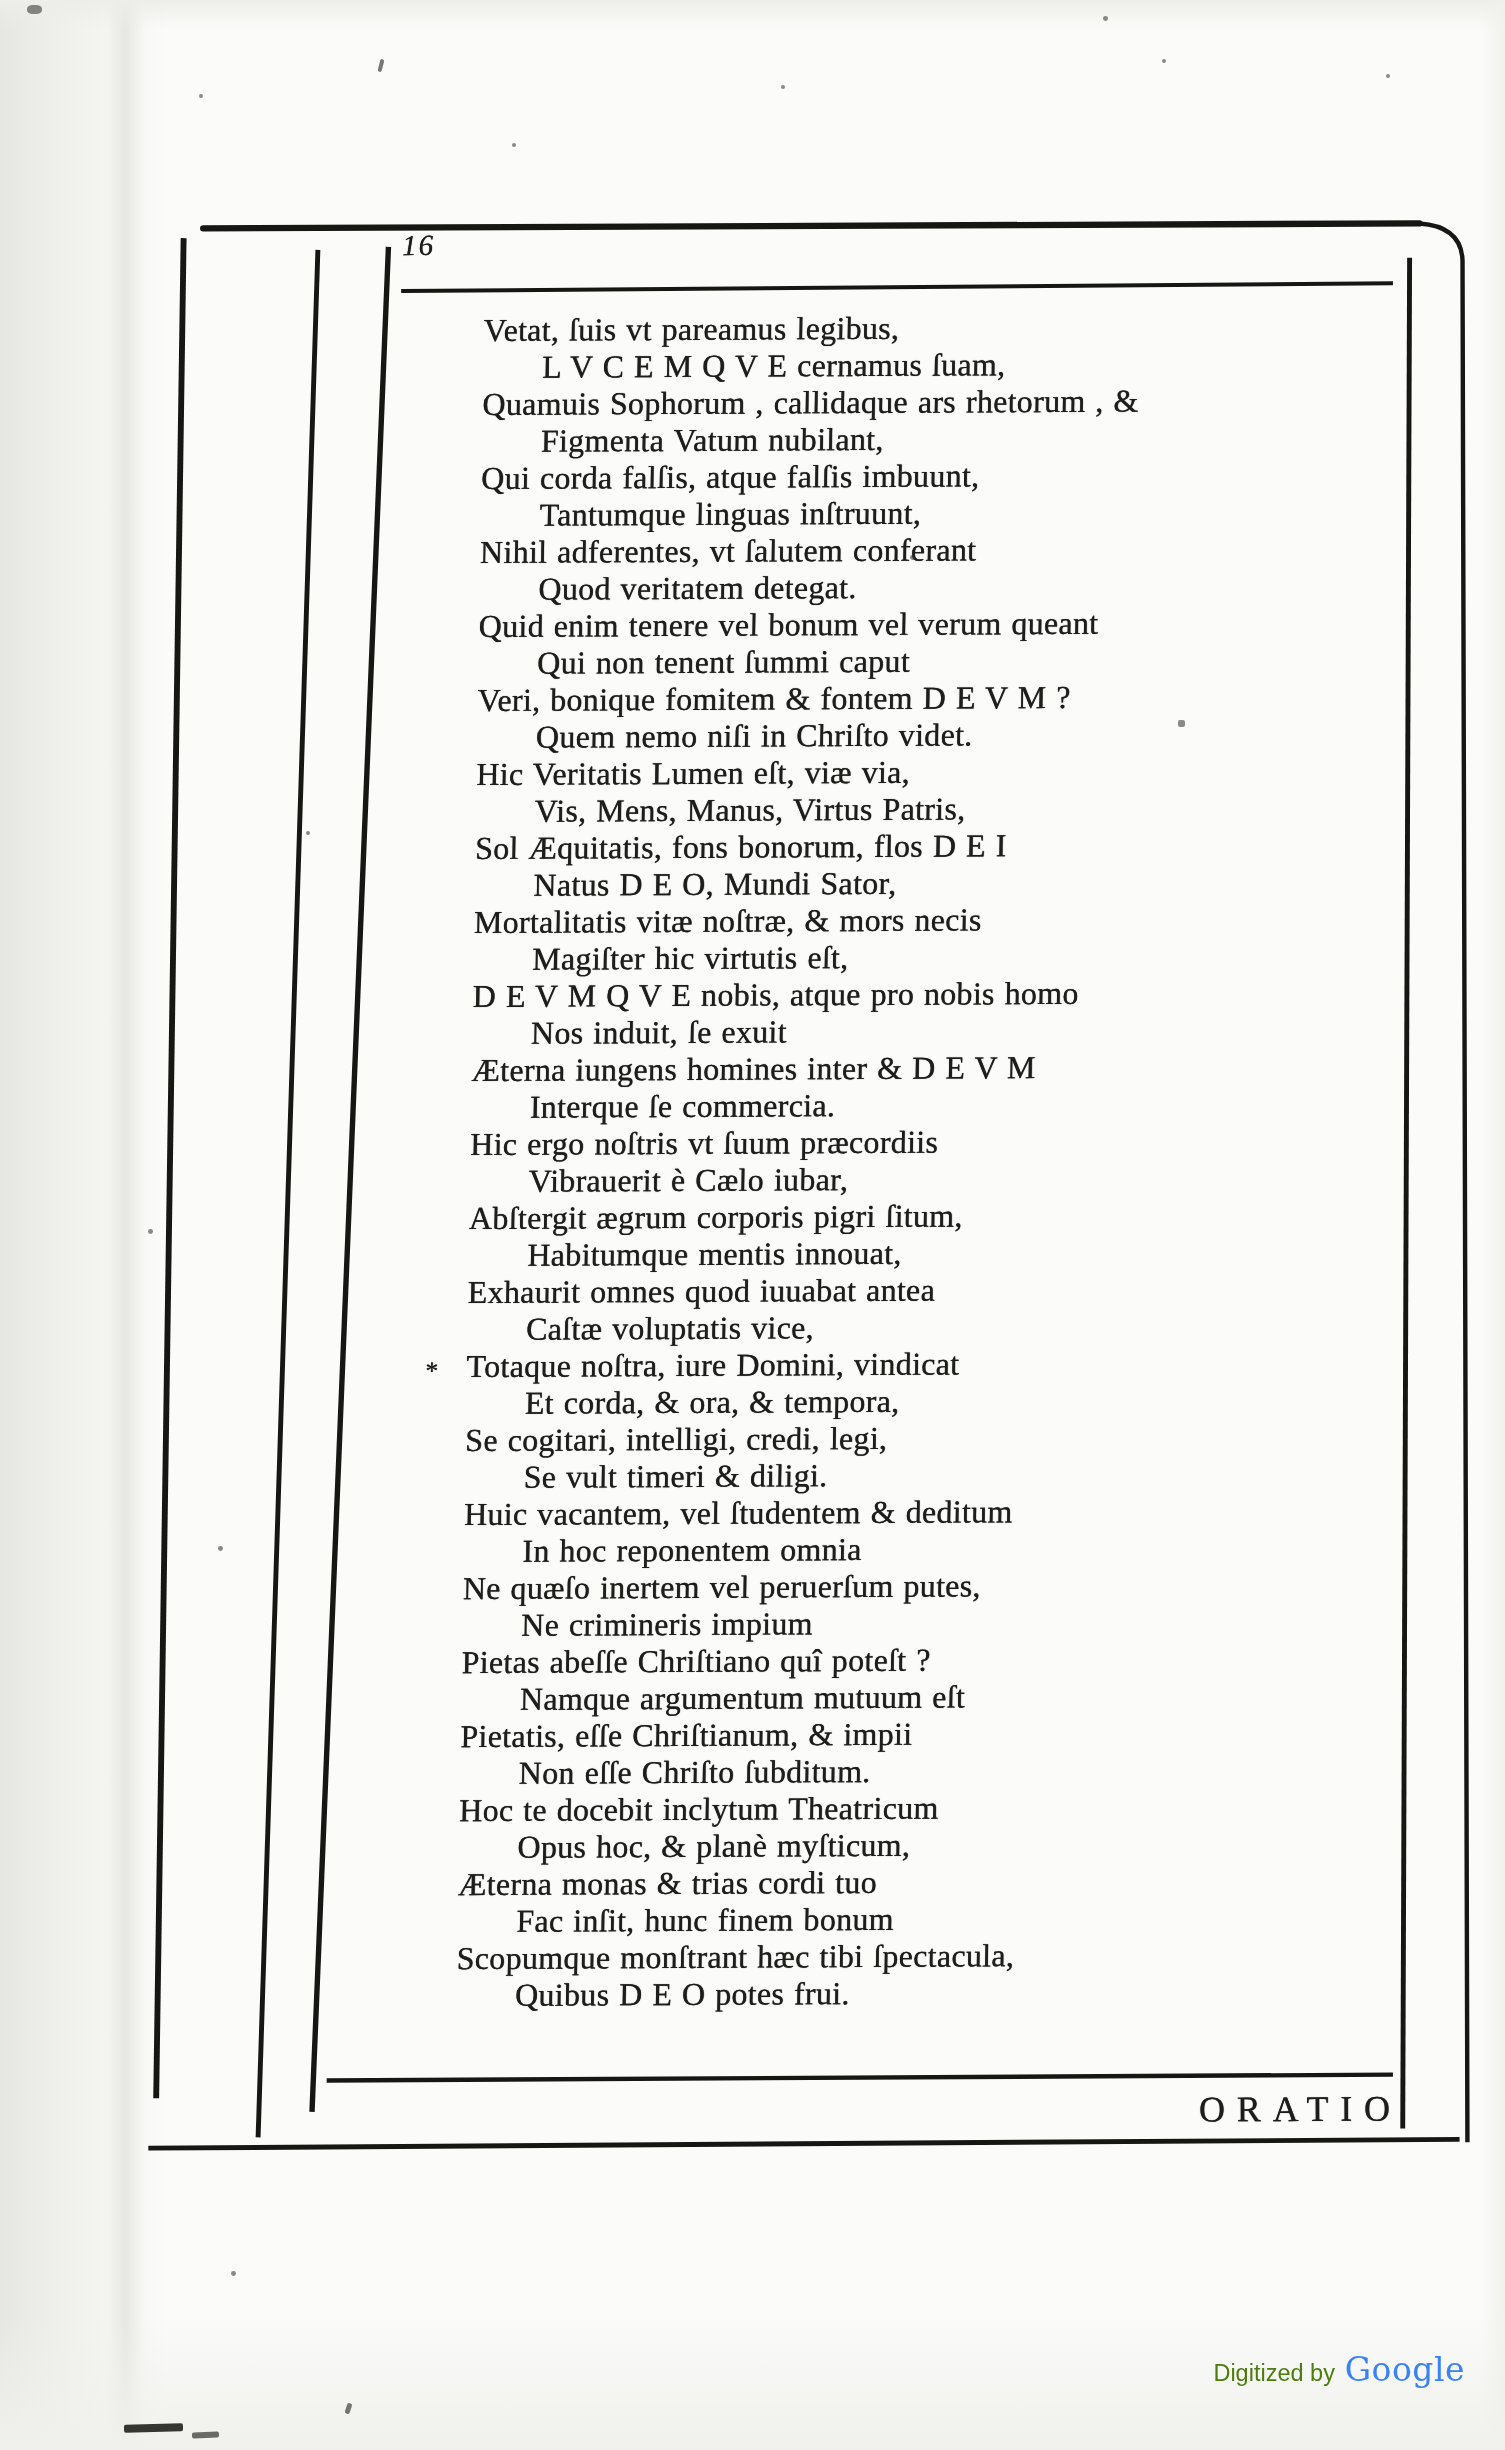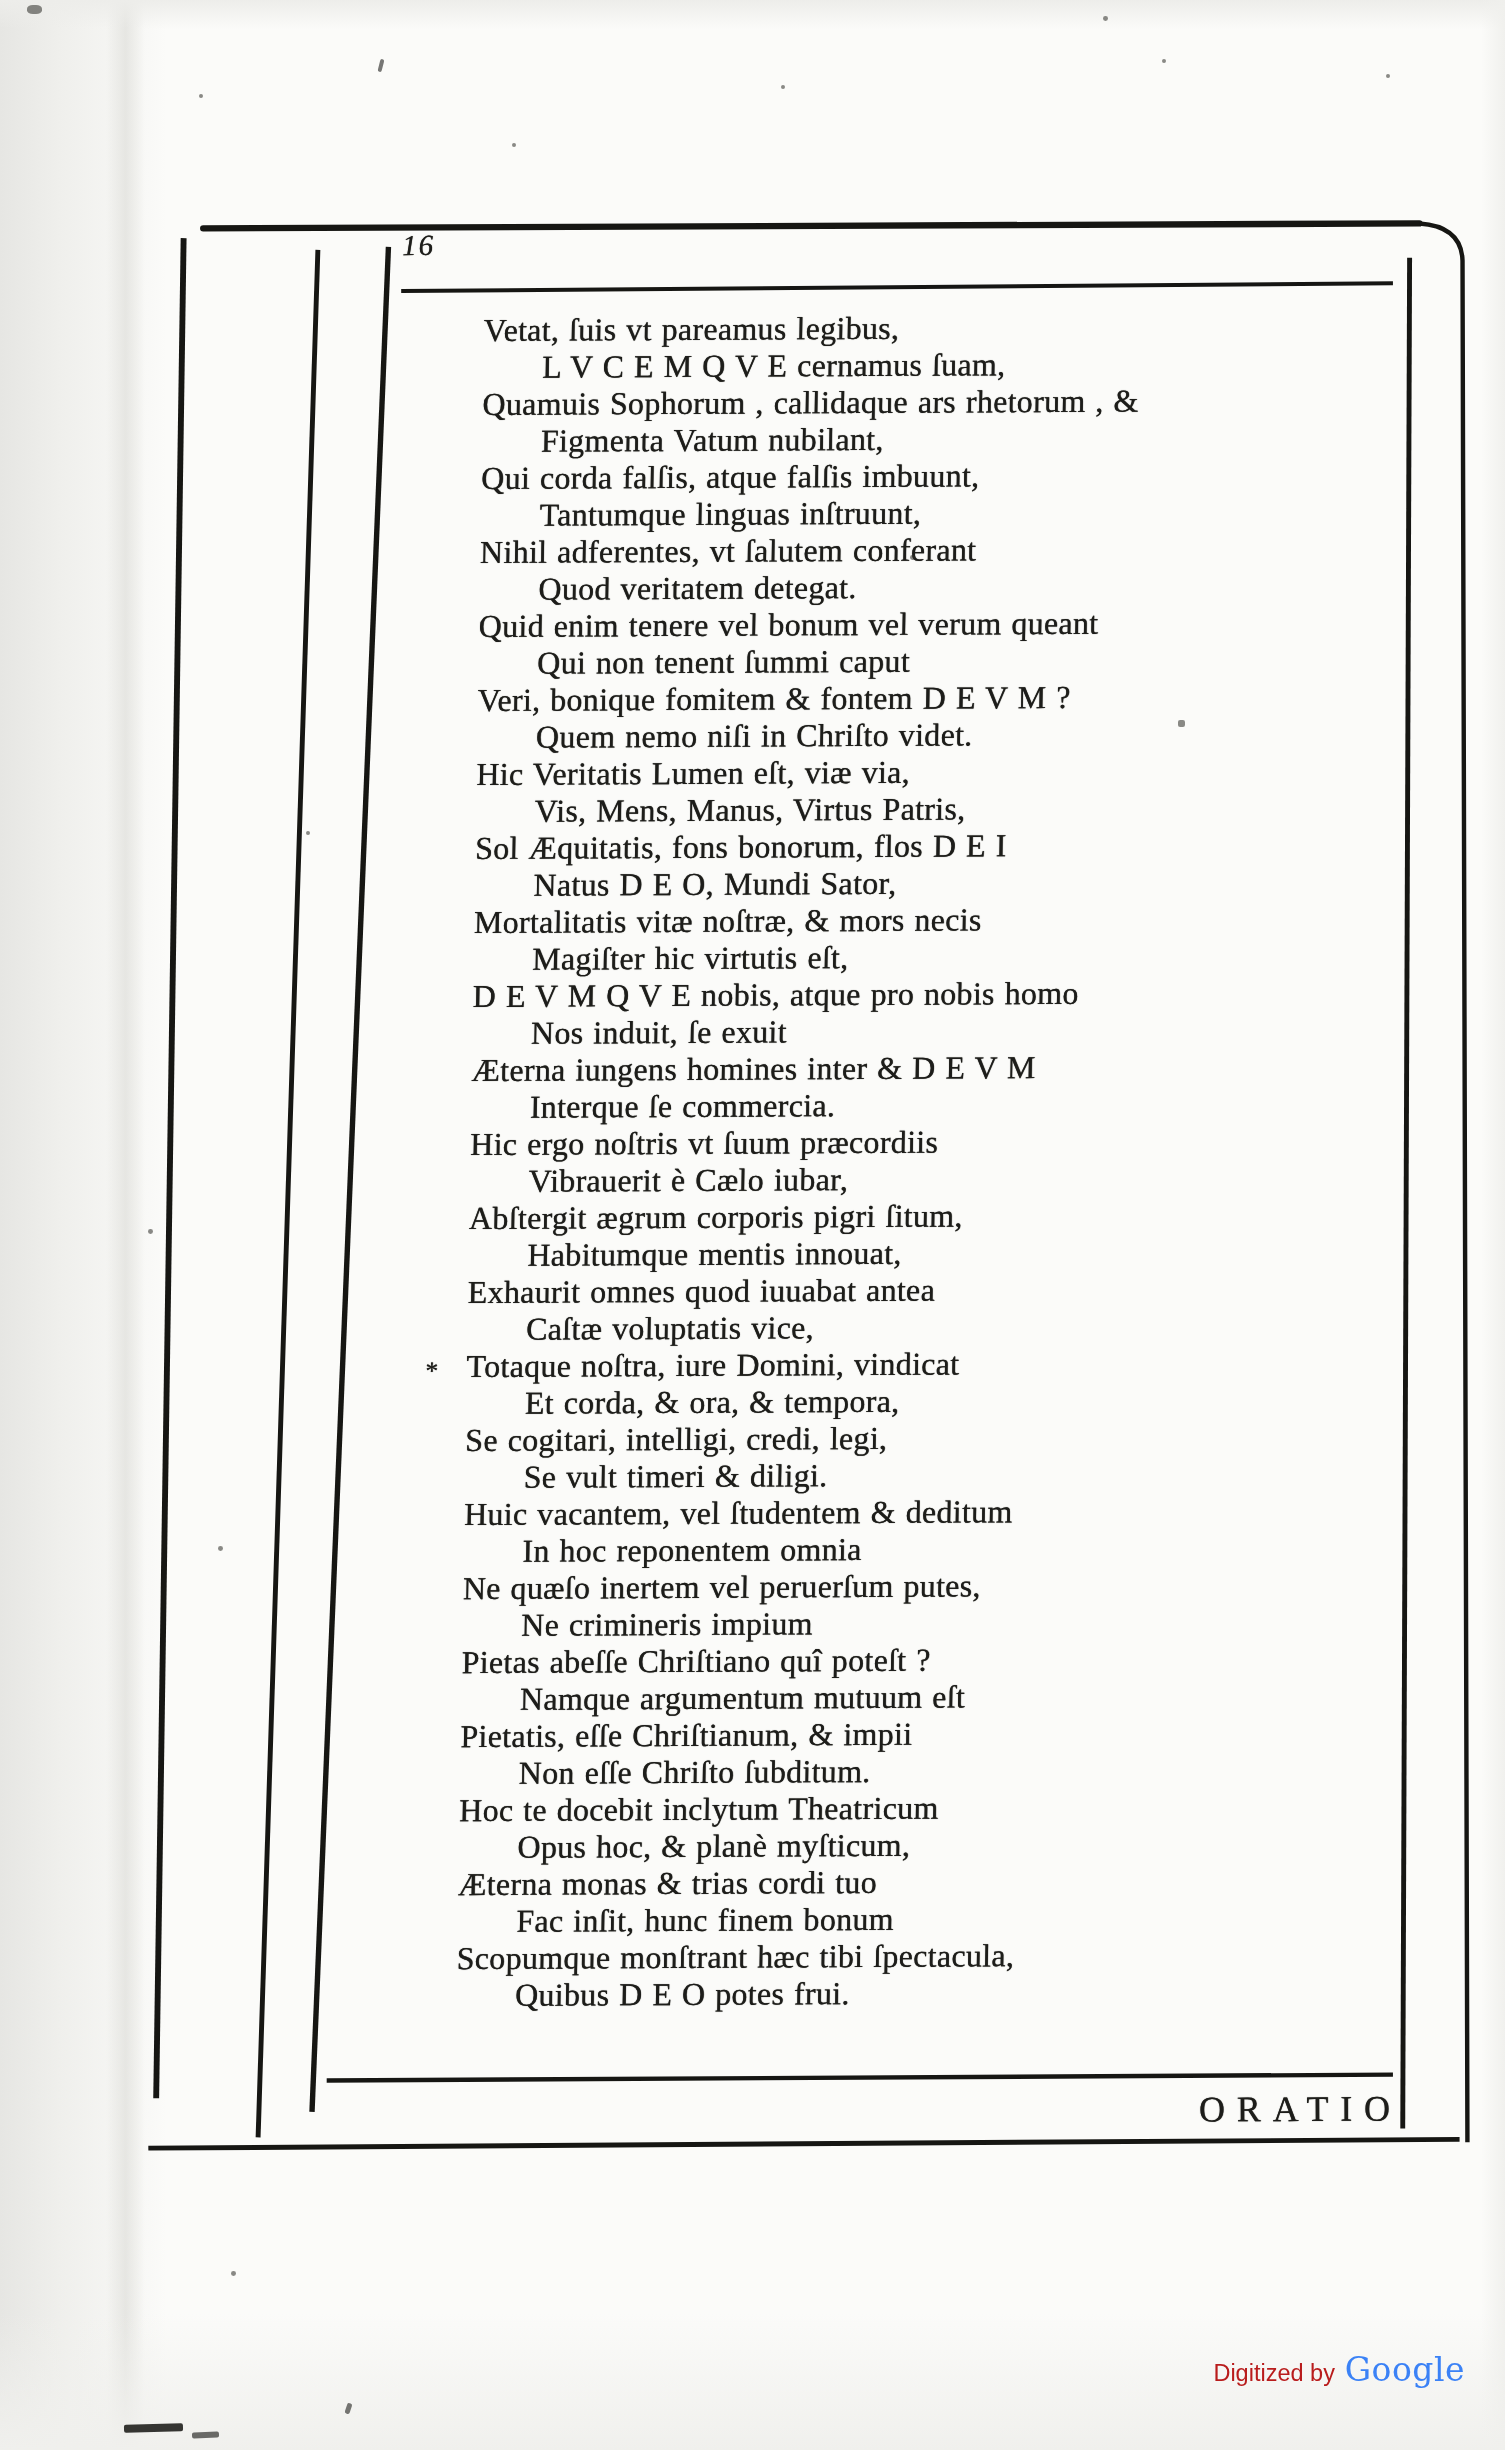--- a/index.html
+++ b/index.html
@@ -47,21 +47,21 @@
     position:absolute;right:104px;top:2088px;
     font-size:36px;letter-spacing:11.8px;
     transform:rotate(-0.3deg);
   }
 
   .watermark{
     position:absolute;right:41px;top:2350px;
     display:flex;align-items:baseline;gap:9.8px;
     color:#c2c2c0;text-shadow:none;
   }
-  .watermark .wtxt{font-family:"Liberation Sans", sans-serif;font-size:23.5px;color:#b91c1c;}
+  .watermark .wtxt{font-family:"Liberation Sans", sans-serif;font-size:23.5px;color:#4d7c0f;}
   .watermark .glogo{font-family:"DejaVu Serif", serif;font-size:33px;color:#3b82f6;letter-spacing:0.5px;}
 
   
   .speck{position:absolute;background:#2b2b27;border-radius:50%;opacity:.55;}
   .dash{position:absolute;background:#20201d;border-radius:2px;opacity:.9;}
   svg.rules{position:absolute;left:0;top:0;}
 </style>
 </head>
 <body>
 

